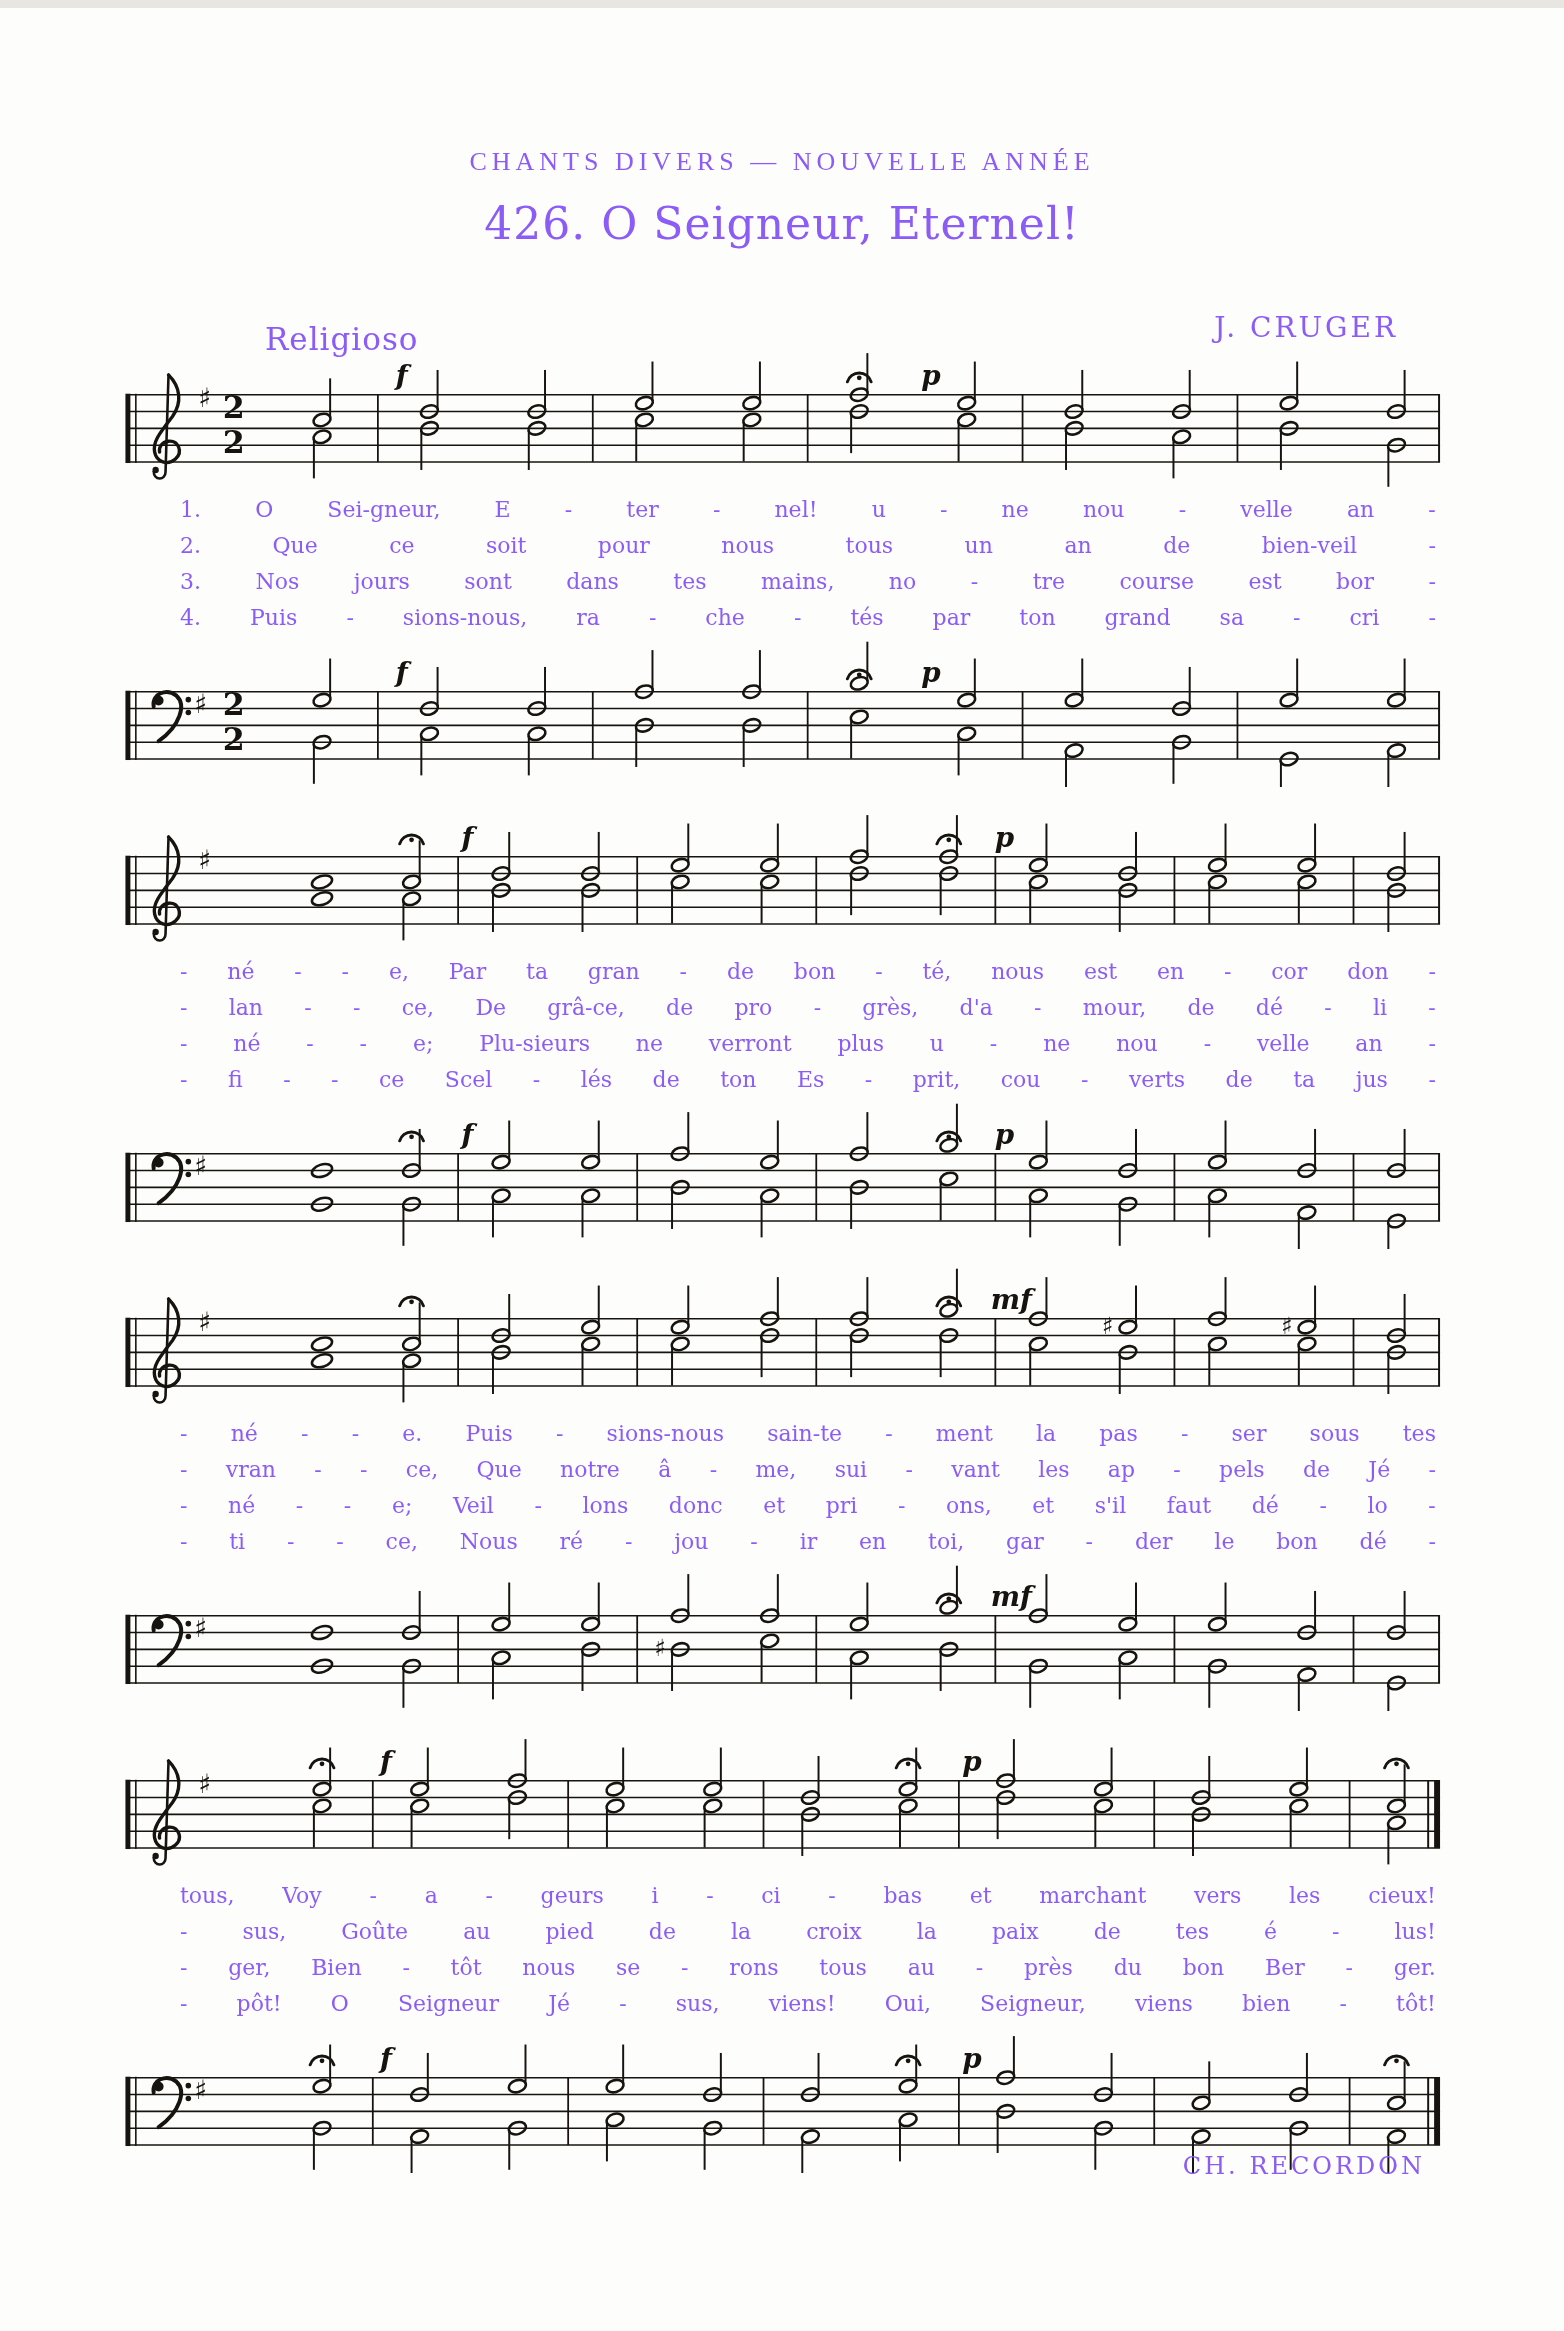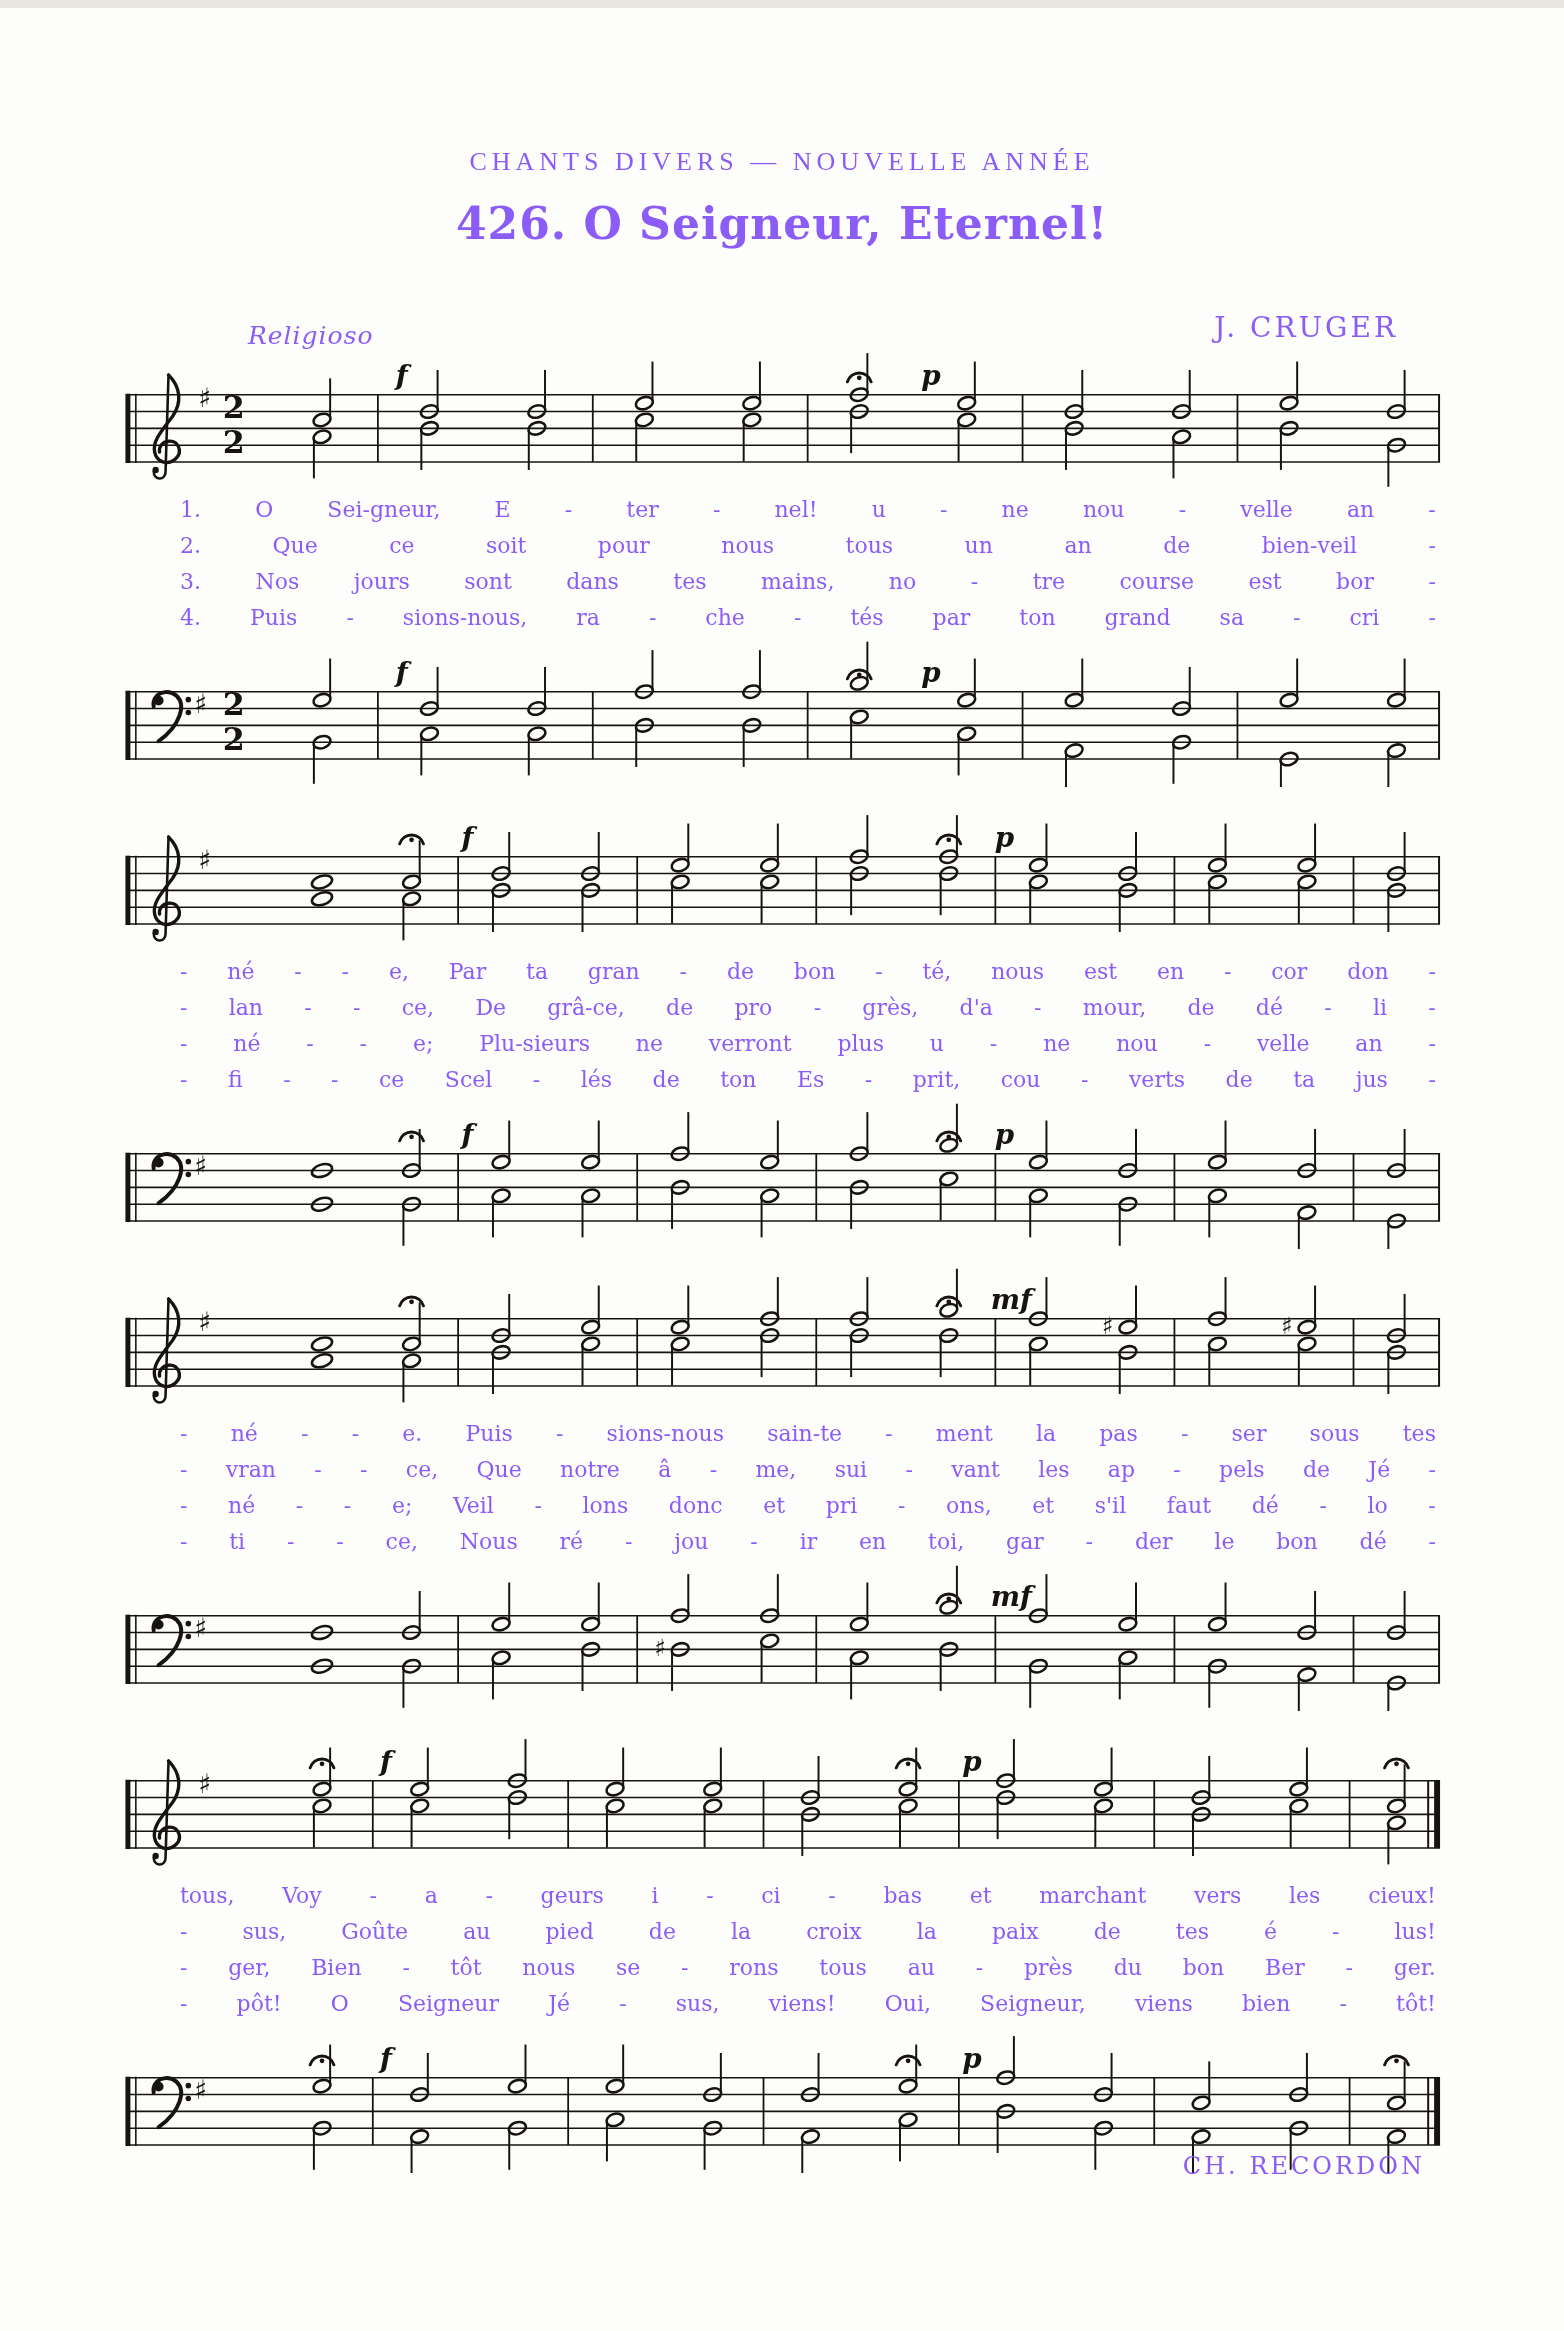--- a/index.html
+++ b/index.html
@@ -15,26 +15,26 @@
   .running-head{
     position:absolute;top:139px;left:0;width:100%;
     text-align:center;
     font-size:26px;letter-spacing:5px;
     font-family:"Liberation Serif", serif;
     white-space:nowrap;
   }
   .piece-title{
     position:absolute;top:190px;left:0;width:100%;
     text-align:center;
-    font-size:44px;font-weight:bold;
+    font-size:44px;font-weight:normal;
     letter-spacing:1px;
   }
   .tempo{
-    position:absolute;top:313px;left:248px;
-    font-size:25px;letter-spacing:1px;font-style:italic;
+    position:absolute;top:313px;left:265px;
+    font-size:31px;letter-spacing:1px;
   }
   .composer{
     position:absolute;top:303px;right:166px;
     font-size:28px;letter-spacing:3px;
   }
   .score{
     position:absolute;top:333px;left:119px;width:1327px;
   }
   .system{margin-bottom:16px;}
   .staff-svg{display:block;width:1327px;height:149px;}

